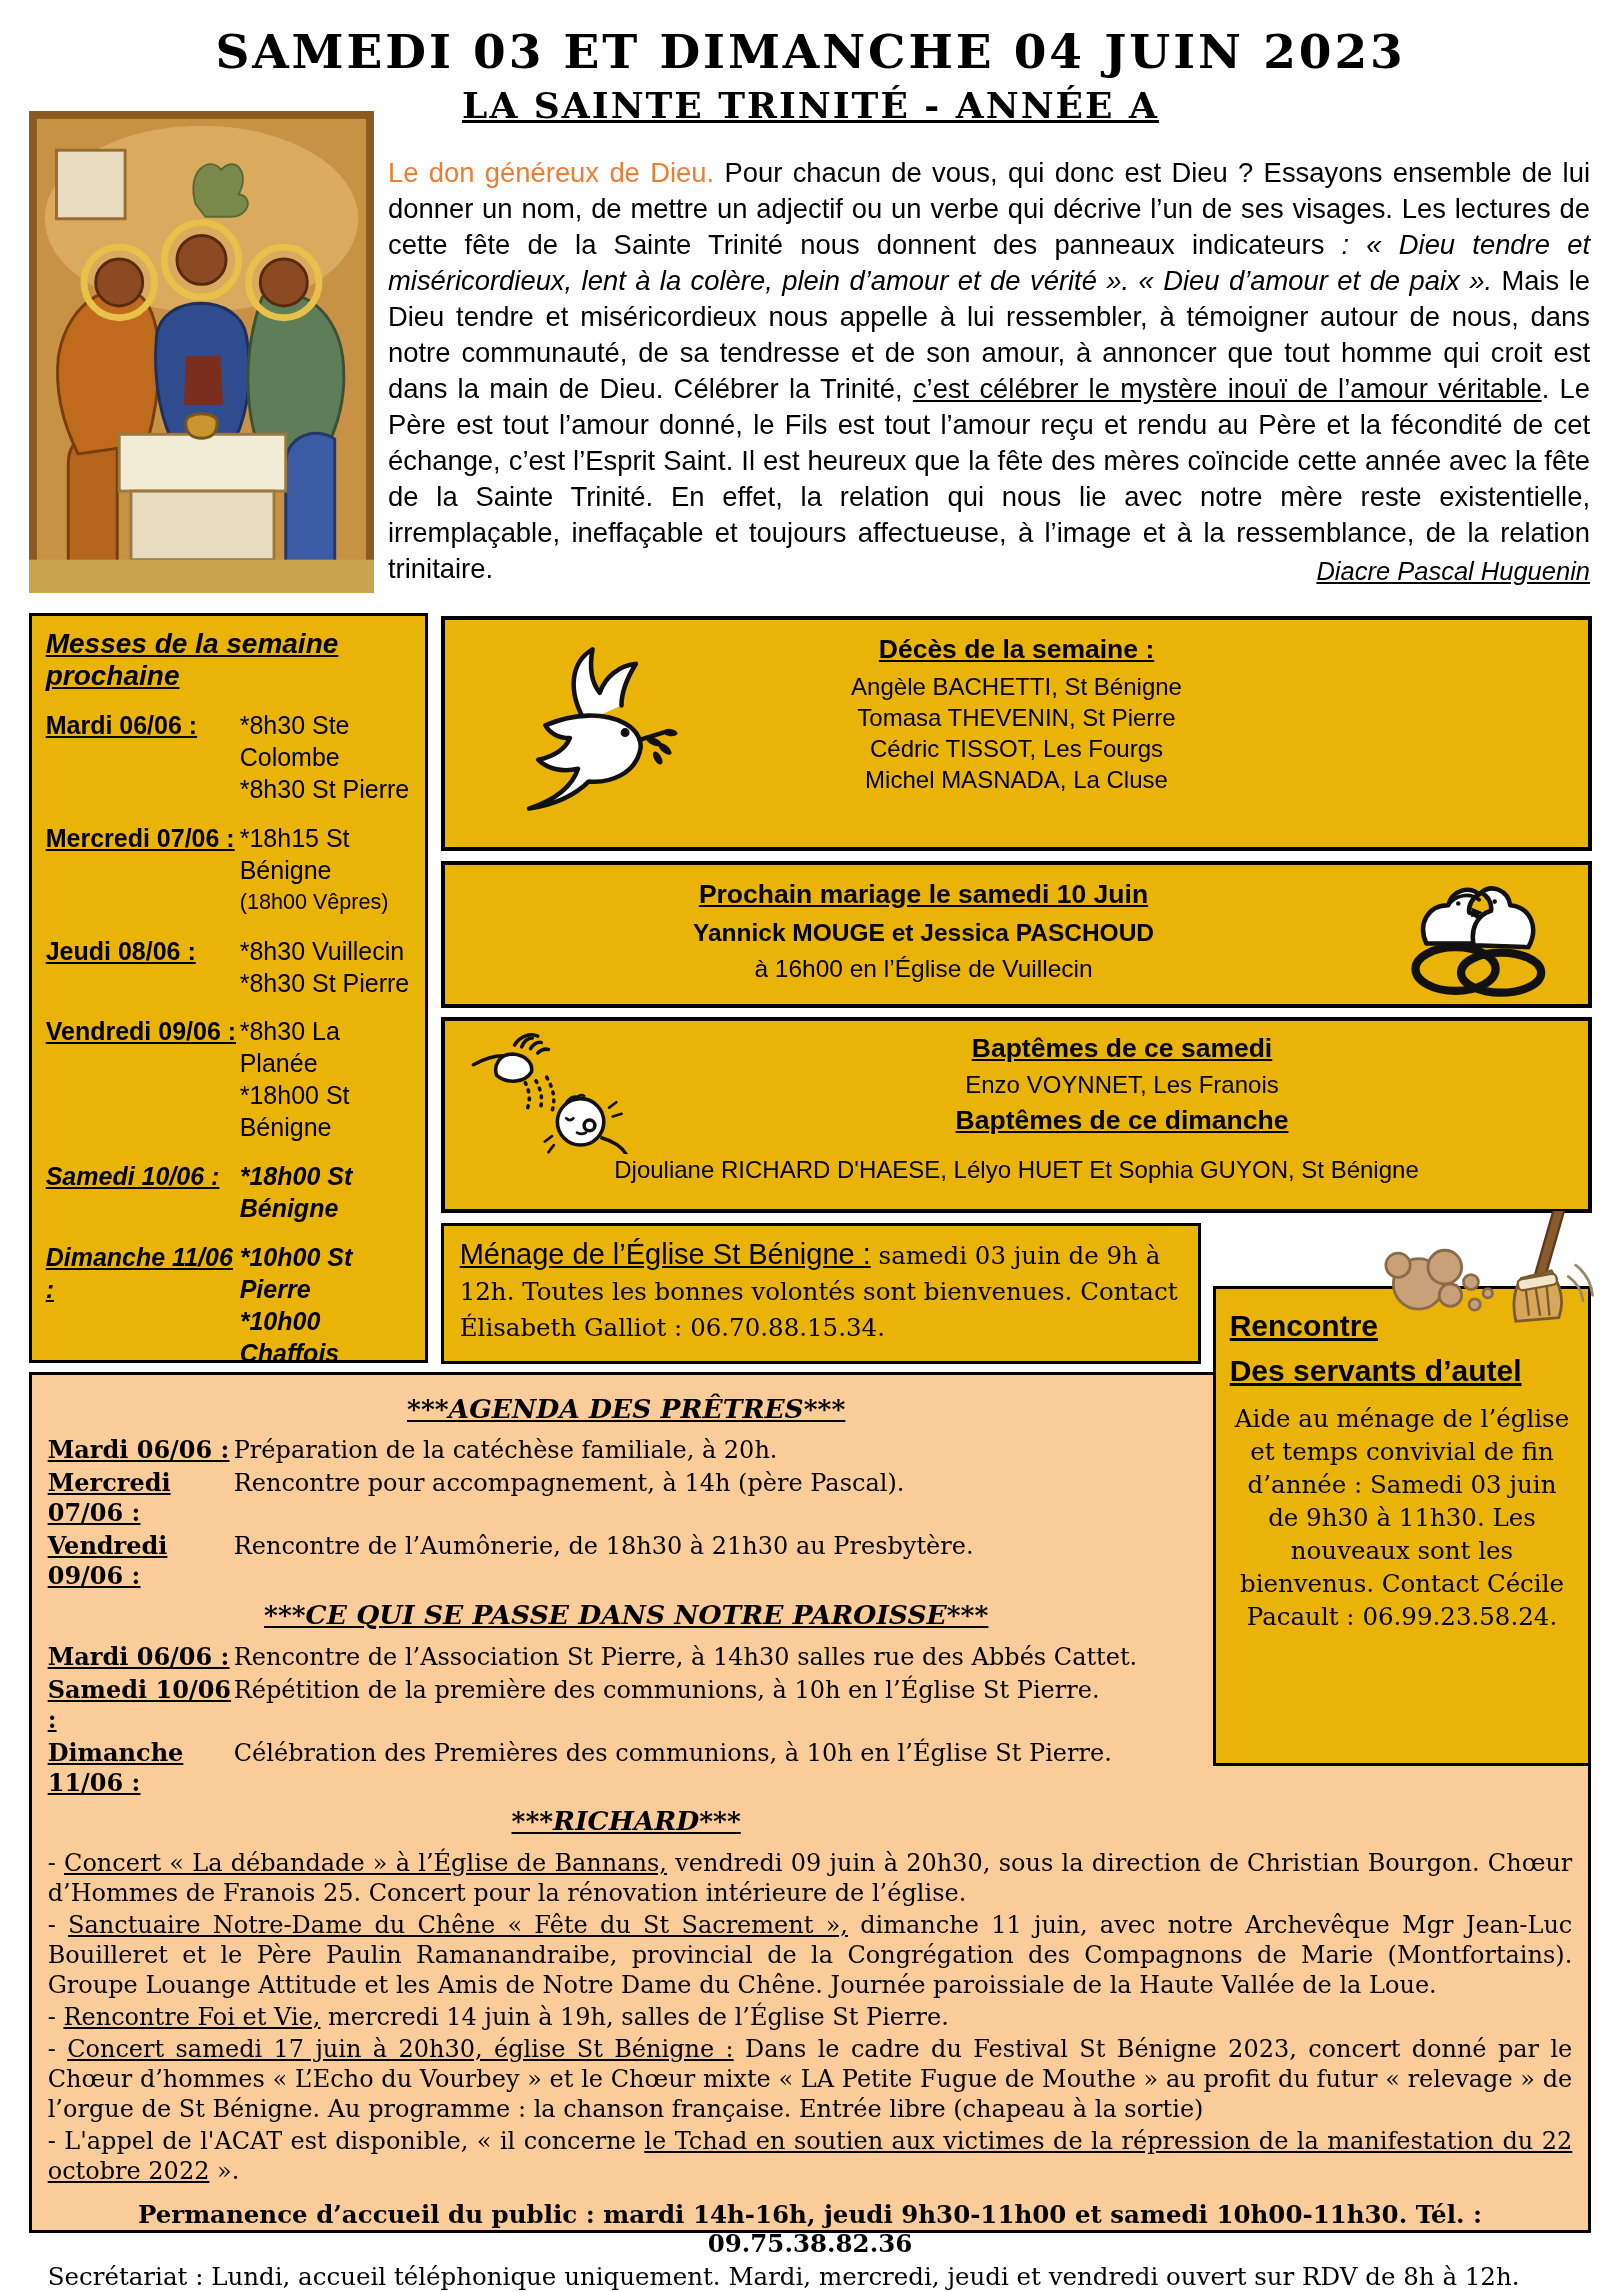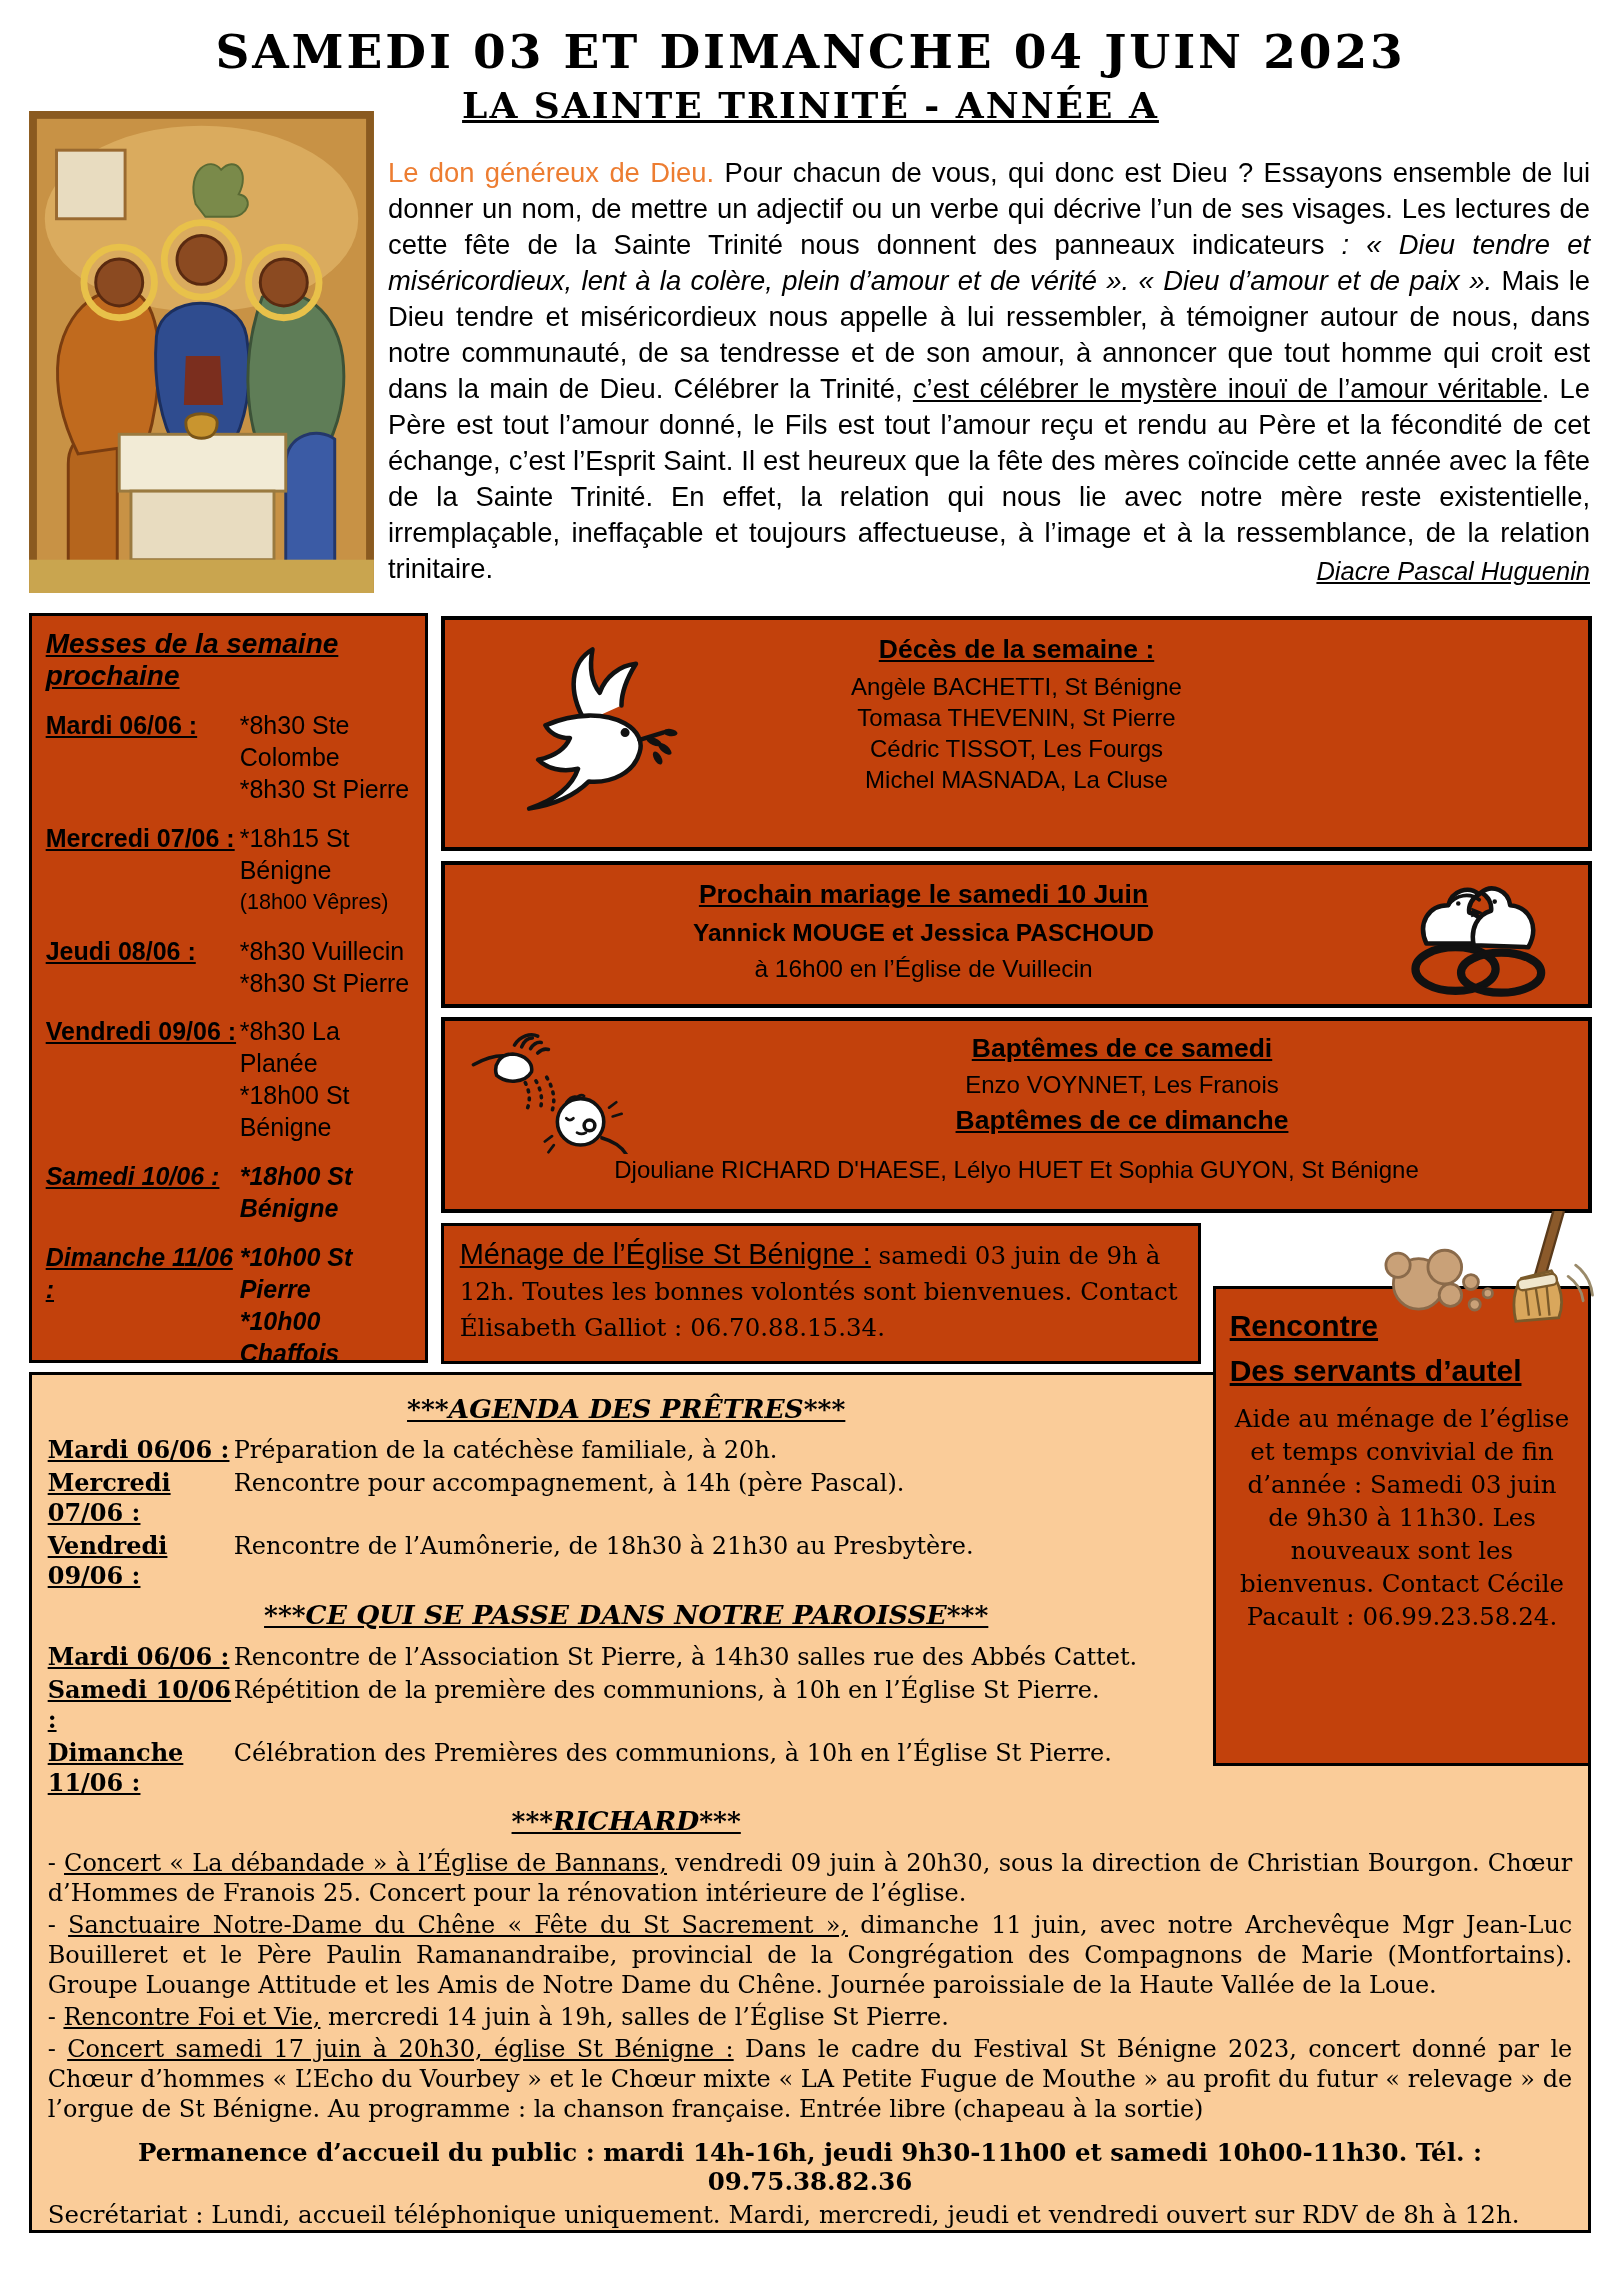--- a/index.html
+++ b/index.html
@@ -25,21 +25,21 @@
   #trinity{position:absolute;left:29px;top:111px;width:345px;height:482px;}
   #intro{
     position:absolute;left:388px;top:155px;width:1202px;
     font-size:27.4px;line-height:36px;text-align:justify;
   }
   #intro-signature{
     text-align:right;font-style:italic;text-decoration:underline;
     font-size:25.5px;margin-top:-34px;
   }
 
-  .box{position:absolute;border:3.9px solid #000;box-sizing:border-box;background:#c2410c;}
+  .box{position:absolute;border:3.9px solid #000;box-sizing:border-box;background:#eab308;}
 
   #masses-box{left:29px;top:613px;width:399px;height:750px;padding:11.8px 13.7px;}
   #masses-title{font-size:28px;font-weight:700;font-style:italic;text-decoration:underline;margin-bottom:17.6px;}
   .mrow{display:flex;font-size:25px;line-height:32px;margin-bottom:16.7px;}
   .mday{width:194px;flex-shrink:0;font-weight:700;text-decoration:underline;}
   .bi .mday,.bi .mtimes{font-weight:700;font-style:italic;}
   .paren{font-size:21.6px;}
   #priere{display:flex;align-items:center;margin-top:21.6px;}
   #priere svg{flex-shrink:0;}
   #priere-text{margin-left:9.8px;}
@@ -334,18 +334,19 @@
     </div>
 
     <div class="oheading">***RICHARD***</div>
   </div>
 
   <div>
     <div class="annonce"><span>- </span><span class="b u">Concert « La débandade » à l’Église de Bannans,</span><span> vendredi 09 juin à 20h30, sous la direction de Christian Bourgon. Chœur d’Hommes de Franois 25. Concert pour la rénovation intérieure de l’église.</span></div>
     <div class="annonce"><span>- </span><span class="b u">Sanctuaire Notre-Dame du Chêne « Fête du St Sacrement »,</span><span> dimanche 11 juin, avec notre Archevêque Mgr Jean-Luc Bouilleret et le Père Paulin Ramanandraibe, provincial de la Congrégation des Compagnons de Marie (Montfortains). Groupe Louange Attitude et les Amis de Notre Dame du Chêne. Journée paroissiale de la Haute Vallée de la Loue.</span></div>
     <div class="annonce"><span>- </span><span class="b u">Rencontre Foi et Vie,</span><span> mercredi 14 juin à 19h, salles de l’Église St Pierre.</span></div>
     <div class="annonce"><span>- </span><span class="b u">Concert samedi 17 juin à 20h30, église St Bénigne :</span><span> Dans le cadre du Festival St Bénigne 2023, concert donné par le Chœur d’hommes « L’Echo du Vourbey » et le Chœur mixte « LA Petite Fugue de Mouthe » au profit du futur « relevage » de l’orgue de St Bénigne. Au programme : la chanson française. Entrée libre (chapeau à la sortie)</span></div>
+    <div class="annonce"><span>- L'appel de l'ACAT est disponible, « il concerne </span><span class="b u">le Tchad en soutien aux victimes de la répression de la manifestation du 22 octobre 2022</span><span> ».</span></div>
   </div>
 
   <div id="foot1">Permanence d’accueil du public : mardi 14h-16h, jeudi 9h30-11h00 et samedi 10h00-11h30. Tél. : 09.75.38.82.36</div>
   <div id="foot2"><span class="b">Secrétariat :</span><span> Lundi, accueil téléphonique uniquement. Mardi, mercredi, jeudi et vendredi ouvert sur RDV de 8h à 12h.</span></div>
 </div>
 
 
 </body></html>

